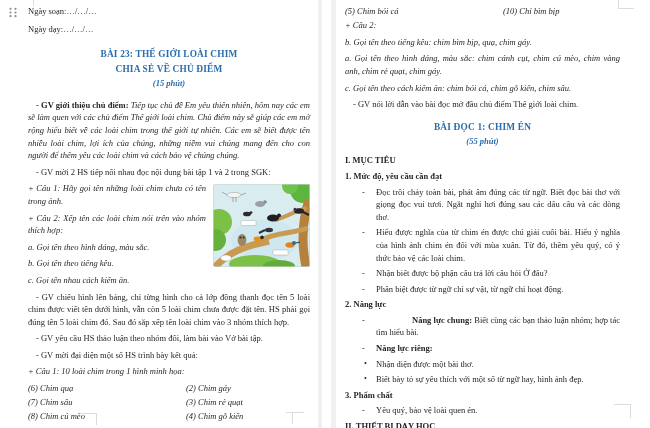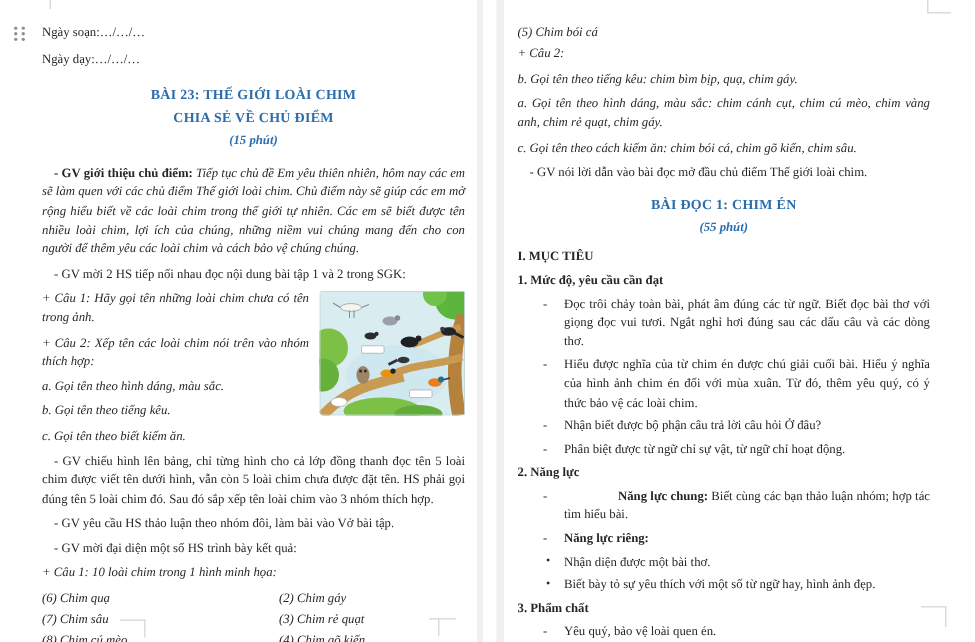--- a/index.html
+++ b/index.html
@@ -1,21 +1,21 @@
 <!DOCTYPE html>
 <html style="--blue: #2a6dad;"><head>
 <meta charset="utf-8">
 <style>
   html,body{margin:0;padding:0;background:#ffffff;}
   .canvas{
     position:relative;width:650px;height:428px;background:#fff;overflow:hidden;
     font-family:"Liberation Serif","DejaVu Serif",serif;
     font-size:8.5px;line-height:12.6px;color:#262626;
   }
-  .page{position:absolute;top:10px;height:316px;background:#fff;}
+  .page{position:absolute;top:0;height:316px;background:#fff;}
   .page.left{left:0;width:318px;}
   .page.right{left:336px;width:314px;}
   .gap{position:absolute;left:318px;top:0;width:18px;height:428px;background:#fff;}
   .gap .bar{position:absolute;top:0;height:428px;background:#f0f0f0;}
   .gap .b1{left:0;width:4px;}
   .gap .b2{left:13px;width:5px;}
 
   .content{position:absolute;top:5px;left:28px;right:8px;}
   .content.r{left:9px;right:30px;}
 
@@ -119,21 +119,21 @@
             <rect x="60" y="66" width="15" height="5" rx="1" fill="#ffffff" stroke="#9b9b9b" stroke-width="0.4"></rect>
             <ellipse cx="13" cy="74" rx="5.4" ry="3" fill="#ffffff" stroke="#9b9b9b" stroke-width="0.4"></ellipse>
             <rect x="0.3" y="0.3" width="96.4" height="82.4" fill="none" stroke="#c9d6d9" stroke-width="0.6"></rect>
           </svg>
         </span>
         <div>
             <div class="p it"><span style="font-style: italic;">+ Câu 1: Hãy gọi tên những loài chim chưa có tên trong ảnh.</span></div>
             <div class="p it"><span style="font-style: italic;">+ Câu 2: Xếp tên các loài chim nói trên vào nhóm thích hợp:</span></div>
             <div class="p it"><span style="font-style: italic;">a. Gọi tên theo hình dáng, màu sắc.</span></div>
             <div class="p it"><span style="font-style: italic;">b. Gọi tên theo tiếng kêu.</span></div>
-            <div class="p it"><span style="font-style: italic;">c. Gọi tên theo biết kiếm ăn.</span></div>
+            <div class="p it"><span style="font-style: italic;">c. Gọi tên nhau cách kiếm ăn.</span></div>
           </div>
       </div>
       <div class="fb">
           <div class="p ind"><span>- GV chiếu hình lên bảng, chỉ từng hình cho cả lớp đồng thanh đọc tên 5 loài chim được viết tên dưới hình, vẫn còn 5 loài chim chưa được đặt tên. HS phải gọi đúng tên 5 loài chim đó. Sau đó sắp xếp tên loài chim vào 3 nhóm thích hợp.</span></div>
           <div class="p ind"><span>- GV yêu cầu HS thảo luận theo nhóm đôi, làm bài vào Vở bài tập.</span></div>
           <div class="p ind"><span>- GV mời đại diện một số HS trình bày kết quả:</span></div>
           <div class="p it"><span style="font-style: italic;">+ Câu 1: 10 loài chim trong 1 hình minh họa:</span></div>
           <div class="pairs">
             <div class="cell">(6) Chim quạ</div>
             <div class="cell">(2) Chim gáy</div>
@@ -149,20 +149,21 @@
 
   <div class="gap">
     <i class="bar b1"></i>
     <i class="bar b2"></i>
   </div>
 
   <div class="page right">
     <div class="content r">
         <div class="pairs">
           <div class="cell">(5) Chim bói cá</div>
+          <div class="cell">(10) Chỉ bìm bịp</div>
         </div>
         <div class="p it"><span style="font-style: italic;">+ Câu 2:</span></div>
         <div class="p it"><span style="font-style: italic;">b. Gọi tên theo tiếng kêu: chim bìm bịp, quạ, chim gáy.</span></div>
         <div class="p it"><span style="font-style: italic;">a. Gọi tên theo hình dáng, màu sắc: chim cánh cụt, chim cú mèo, chim vàng anh, chim rẻ quạt, chim gáy.</span></div>
         <div class="p it"><span style="font-style: italic;">c. Gọi tên theo cách kiếm ăn: chim bói cá, chim gõ kiến, chim sâu.</span></div>
         <div class="p ind"><span>- GV nói lời dẫn vào bài đọc mở đầu chủ điểm Thế giới loài chim.</span></div>
         <div class="title mt"><span>BÀI ĐỌC 1: CHIM ÉN</span></div>
         <div class="dur"><span>(55 phút)</span></div>
         <div class="p sec"><span>I. MỤC TIÊU</span></div>
         <div class="p sub"><span>1. Mức độ, yêu cầu cần đạt</span></div>

